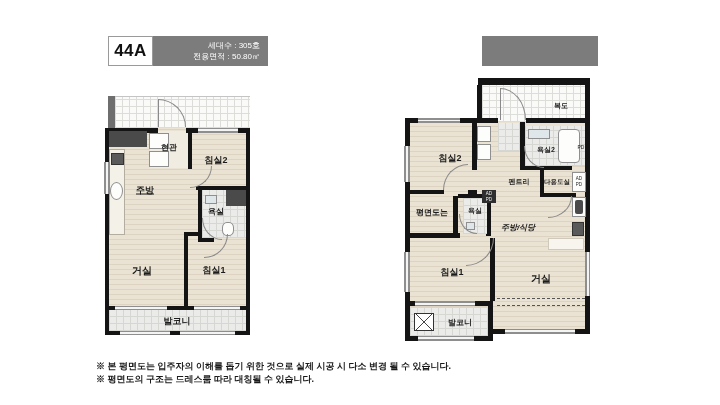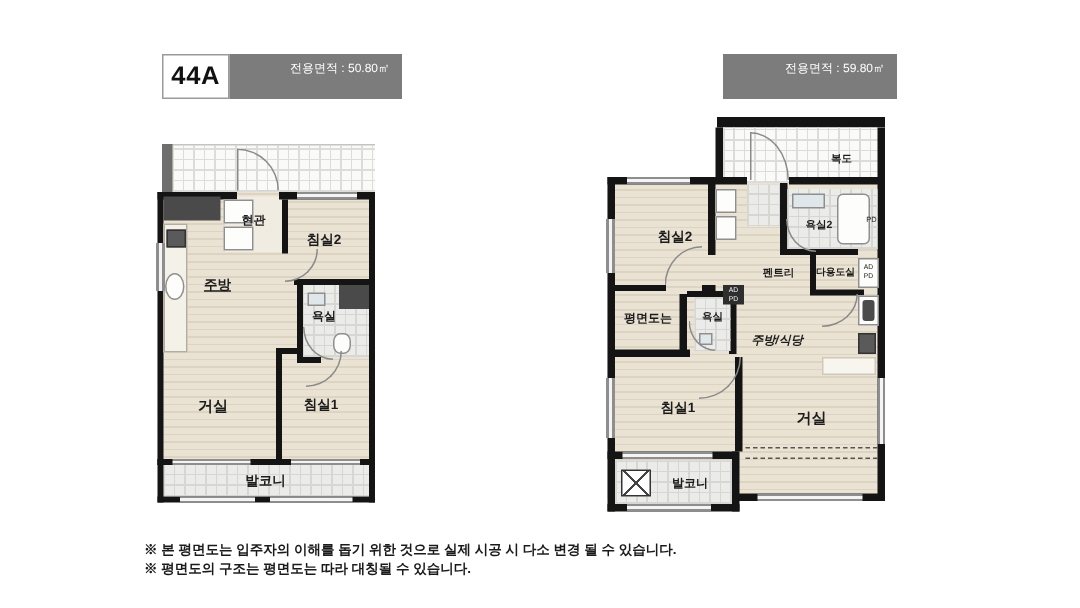--- a/index.html
+++ b/index.html
@@ -51,25 +51,25 @@
 </style>
 </head>
 <body>
 
 <div class="stage">
 
   <div class="abs badge-code" style="left:108px;top:36px;width:45px;height:30px;">
     <span>44A</span>
   </div>
   <div class="abs badge-info" style="left:153px;top:36px;width:115px;height:30px;">
+    <div>세대수 : 305호</div>
     <div>전용면적 : 50.80㎡</div>
   </div>
 
   <div class="abs badge-info" style="left:482px;top:36px;width:116px;height:30px;">
-    <div>전용면적 : 59.80㎡</div>
   </div>
 
   <div class="abs hatch" style="left:108px;top:96px;width:142px;height:32px;border-top:1px solid #c4c4c4;"></div>
   <div class="abs graybar" style="left:108px;top:96px;width:7px;height:32px;"></div>
 
   <div class="abs floor" style="left:105px;top:128px;width:145px;height:182px;"></div>
 
   <div class="abs entry" style="left:150px;top:131px;width:38px;height:37px;"></div>
 
   <div class="abs tile" style="left:109px;top:310px;width:137px;height:21px;"></div>
@@ -203,15 +203,15 @@
   <div class="abs lbl lbl8" style="left:432px;top:212px;">평면도는</div>
   <div class="abs lbl lbl7" style="left:475px;top:211px;">욕실</div>
   <div class="abs lbl lbl4 lblw" style="left:489px;top:193px;">AD</div>
   <div class="abs lbl lbl4 lblw" style="left:489px;top:199px;">PD</div>
   <div class="abs lbl lbl8" style="left:518px;top:227px;font-style:italic;">주방/식당</div>
   <div class="abs lbl lbl9" style="left:452px;top:272px;">침실1</div>
   <div class="abs lbl lbl10" style="left:541px;top:279px;">거실</div>
   <div class="abs lbl lbl8" style="left:460px;top:322px;">발코니</div>
 
   <div class="abs footer-line" style="left:96px;top:360px;">※ 본 평면도는 입주자의 이해를 돕기 위한 것으로 실제 시공 시 다소 변경 될 수 있습니다.</div>
-  <div class="abs footer-line" style="left:96px;top:373px;">※ 평면도의 구조는 평면도는 따라 대칭될 수 있습니다.</div>
+  <div class="abs footer-line" style="left:96px;top:373px;">※ 평면도의 구조는 드레스룸 따라 대칭될 수 있습니다.</div>
 
 </div>
 
 </body></html>

